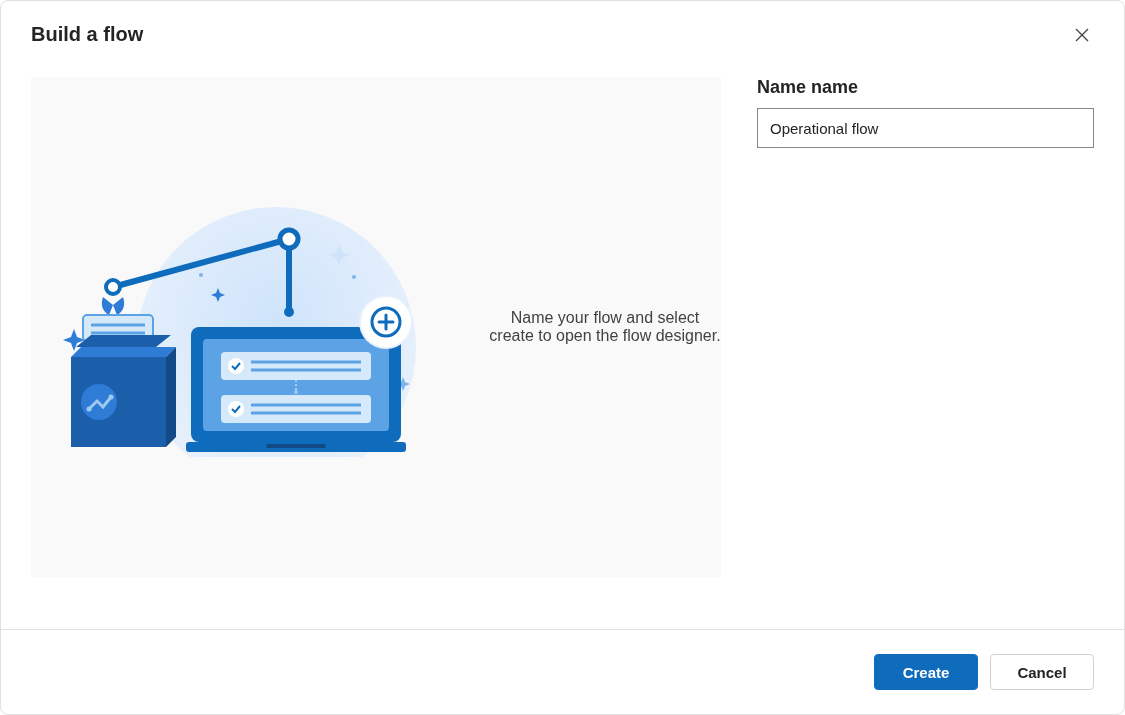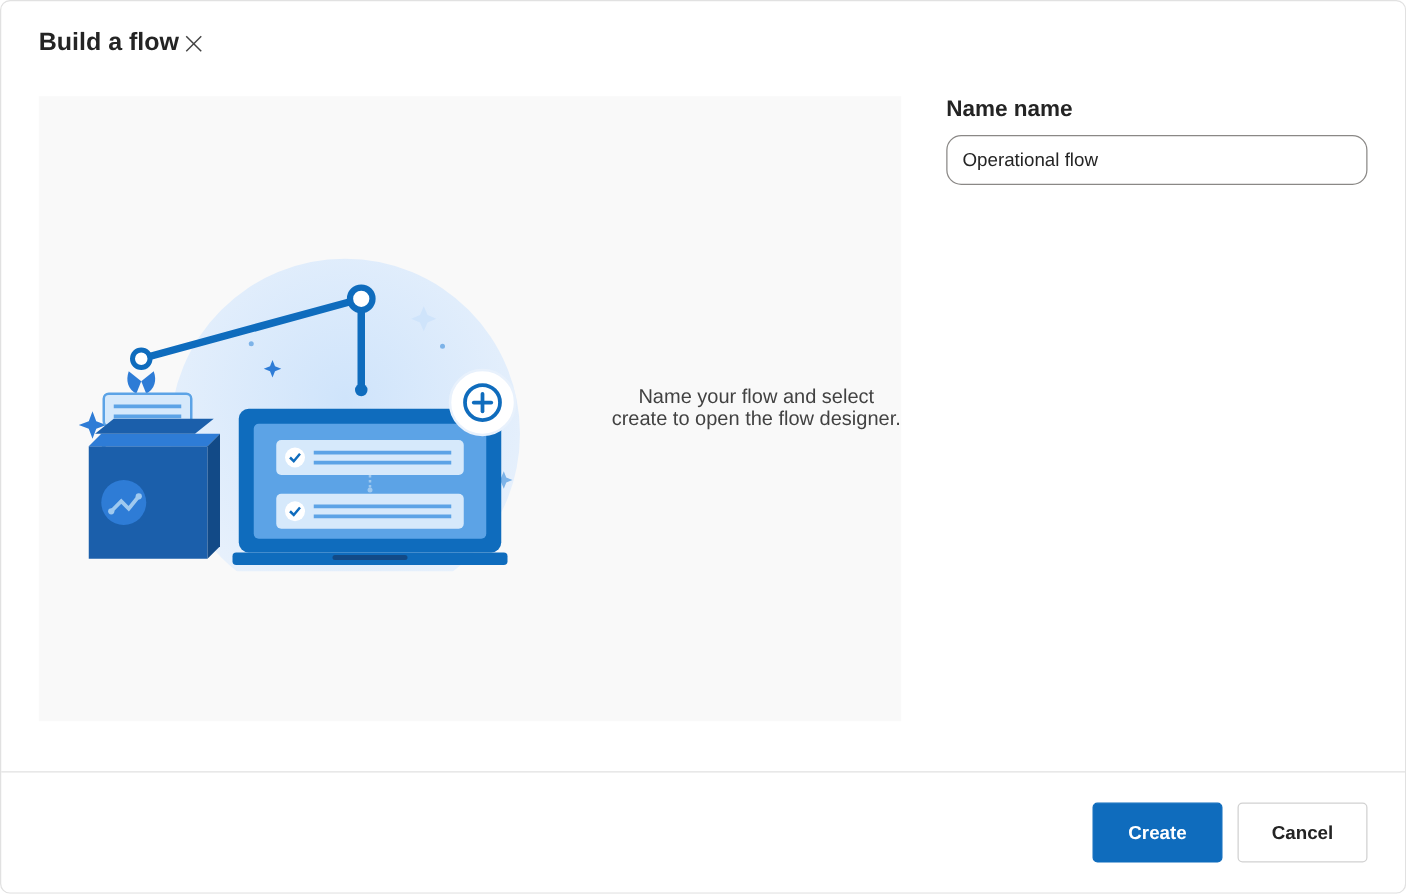--- a/index.html
+++ b/index.html
@@ -19,21 +19,21 @@
       height: 715px;
       background: #ffffff;
       border: 1px solid #e1e1e1;
       border-radius: 8px;
       display: flex;
       flex-direction: column;
       position: relative;
     }
     .dialog-header {
       display: flex;
-      justify-content: flex-start;
+      justify-content: space-between;
       align-items: flex-start;
       padding: 22px 30px 0 30px;
     }
     .dialog-title {
       font-size: 20px;
       font-weight: 600;
       color: #242424;
     }
     .close-btn {
       background: none;
@@ -86,37 +86,37 @@
     .field-label {
       font-size: 18px;
       font-weight: 600;
       color: #242424;
       margin-bottom: 10px;
     }
     .text-input {
       width: 100%;
       height: 40px;
       border: 1px solid #8a8886;
-      border-radius: 12px;
+      border-radius: 0;
       padding: 0 12px;
       font-size: 15px;
       font-family: inherit;
       color: #242424;
       outline: none;
     }
     .dialog-footer {
       border-top: 1px solid #e1e1e1;
       padding: 24px 30px;
       display: flex;
       justify-content: flex-end;
       gap: 12px;
     }
     .btn {
       min-width: 104px;
-      height: 48px;
+      height: 36px;
       border-radius: 4px;
       font-size: 15px;
       font-weight: 600;
       font-family: inherit;
       cursor: pointer;
       padding: 0 20px;
     }
     .btn-primary {
       background: #0f6cbd;
       color: #ffffff;

